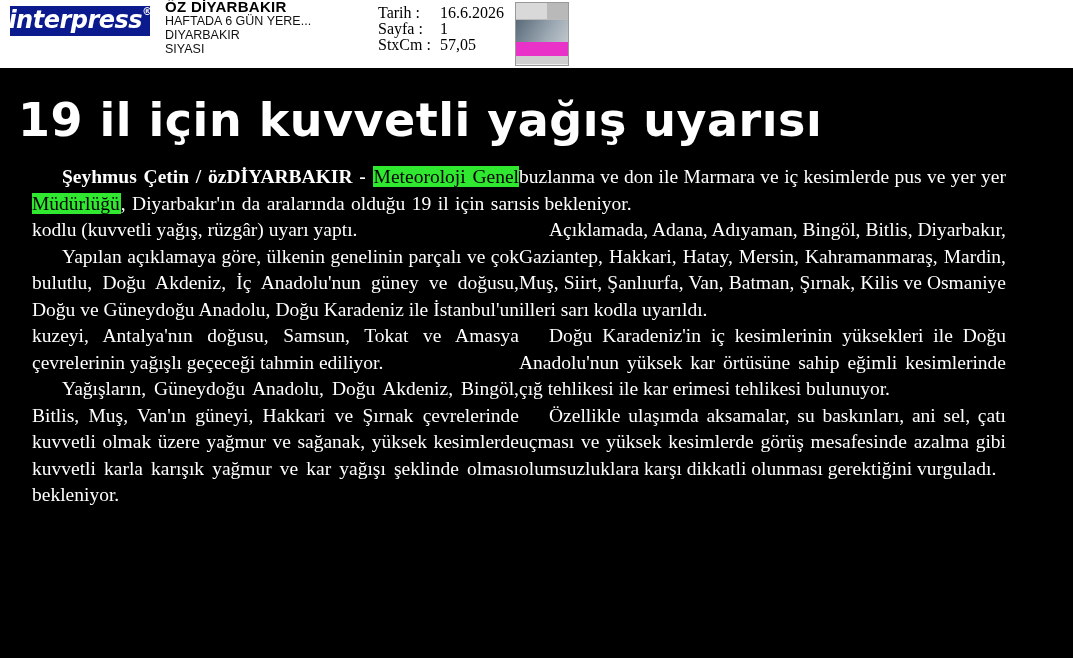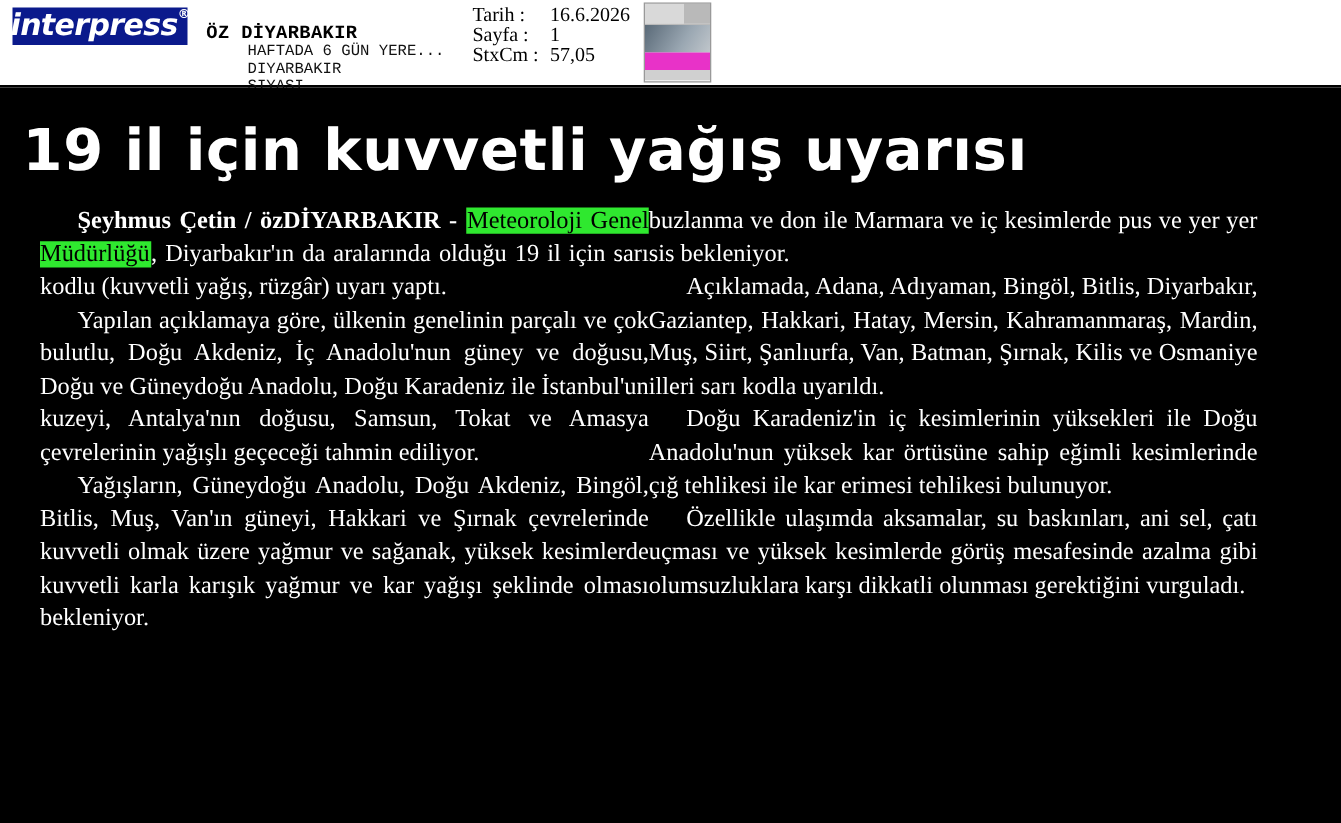--- a/index.html
+++ b/index.html
@@ -41,33 +41,32 @@
     align-items: flex-start;
     justify-content: center;
   }
   .logo sup {
     font-size: 10px;
     vertical-align: super;
   }
   .pub-block {
     position: absolute;
     left: 165px;
-    top: 20px;
-    font-family: Liberation Mono, monospace;
+    top: 0;
+    font-family: Liberation Sans, sans-serif;
     line-height: 14px;
   }
   .pub-name {
     font-weight: bold;
     font-size: 15px;
     letter-spacing: 0.3px;
   }
   .pub-line {
     font-size: 12.5px;
     color: #111;
-    margin-left: 33px;
   }
   .meta-block {
     position: absolute;
     left: 378px;
     top: 5px;
     font-family: "Liberation Serif", serif;
     font-size: 16px;
     line-height: 16px;
   }
   .meta-row {

